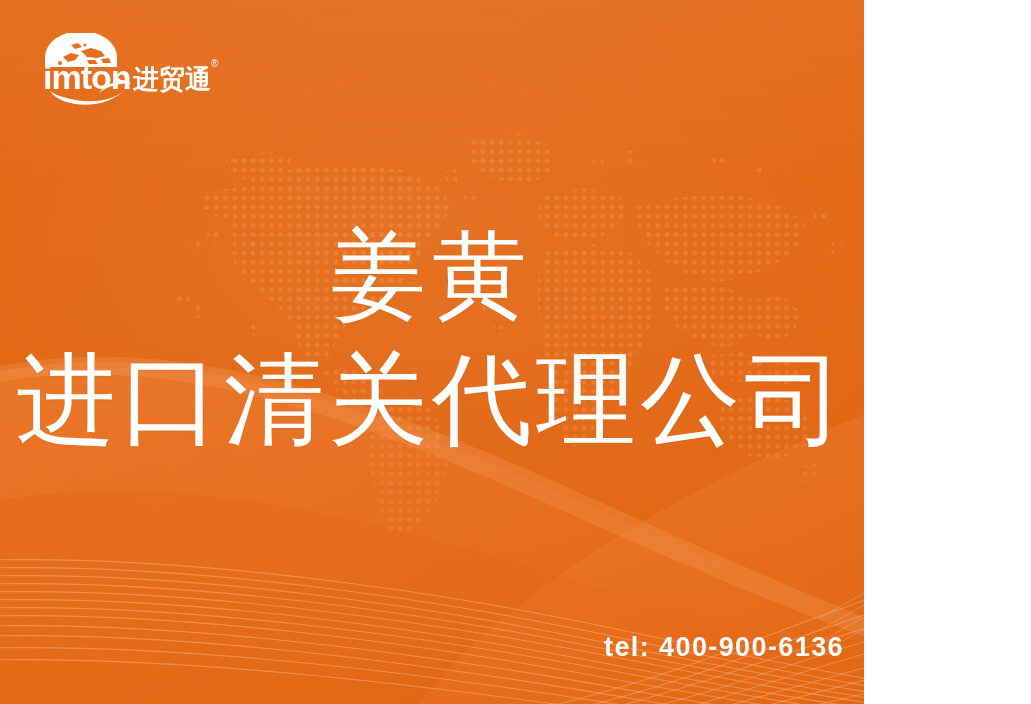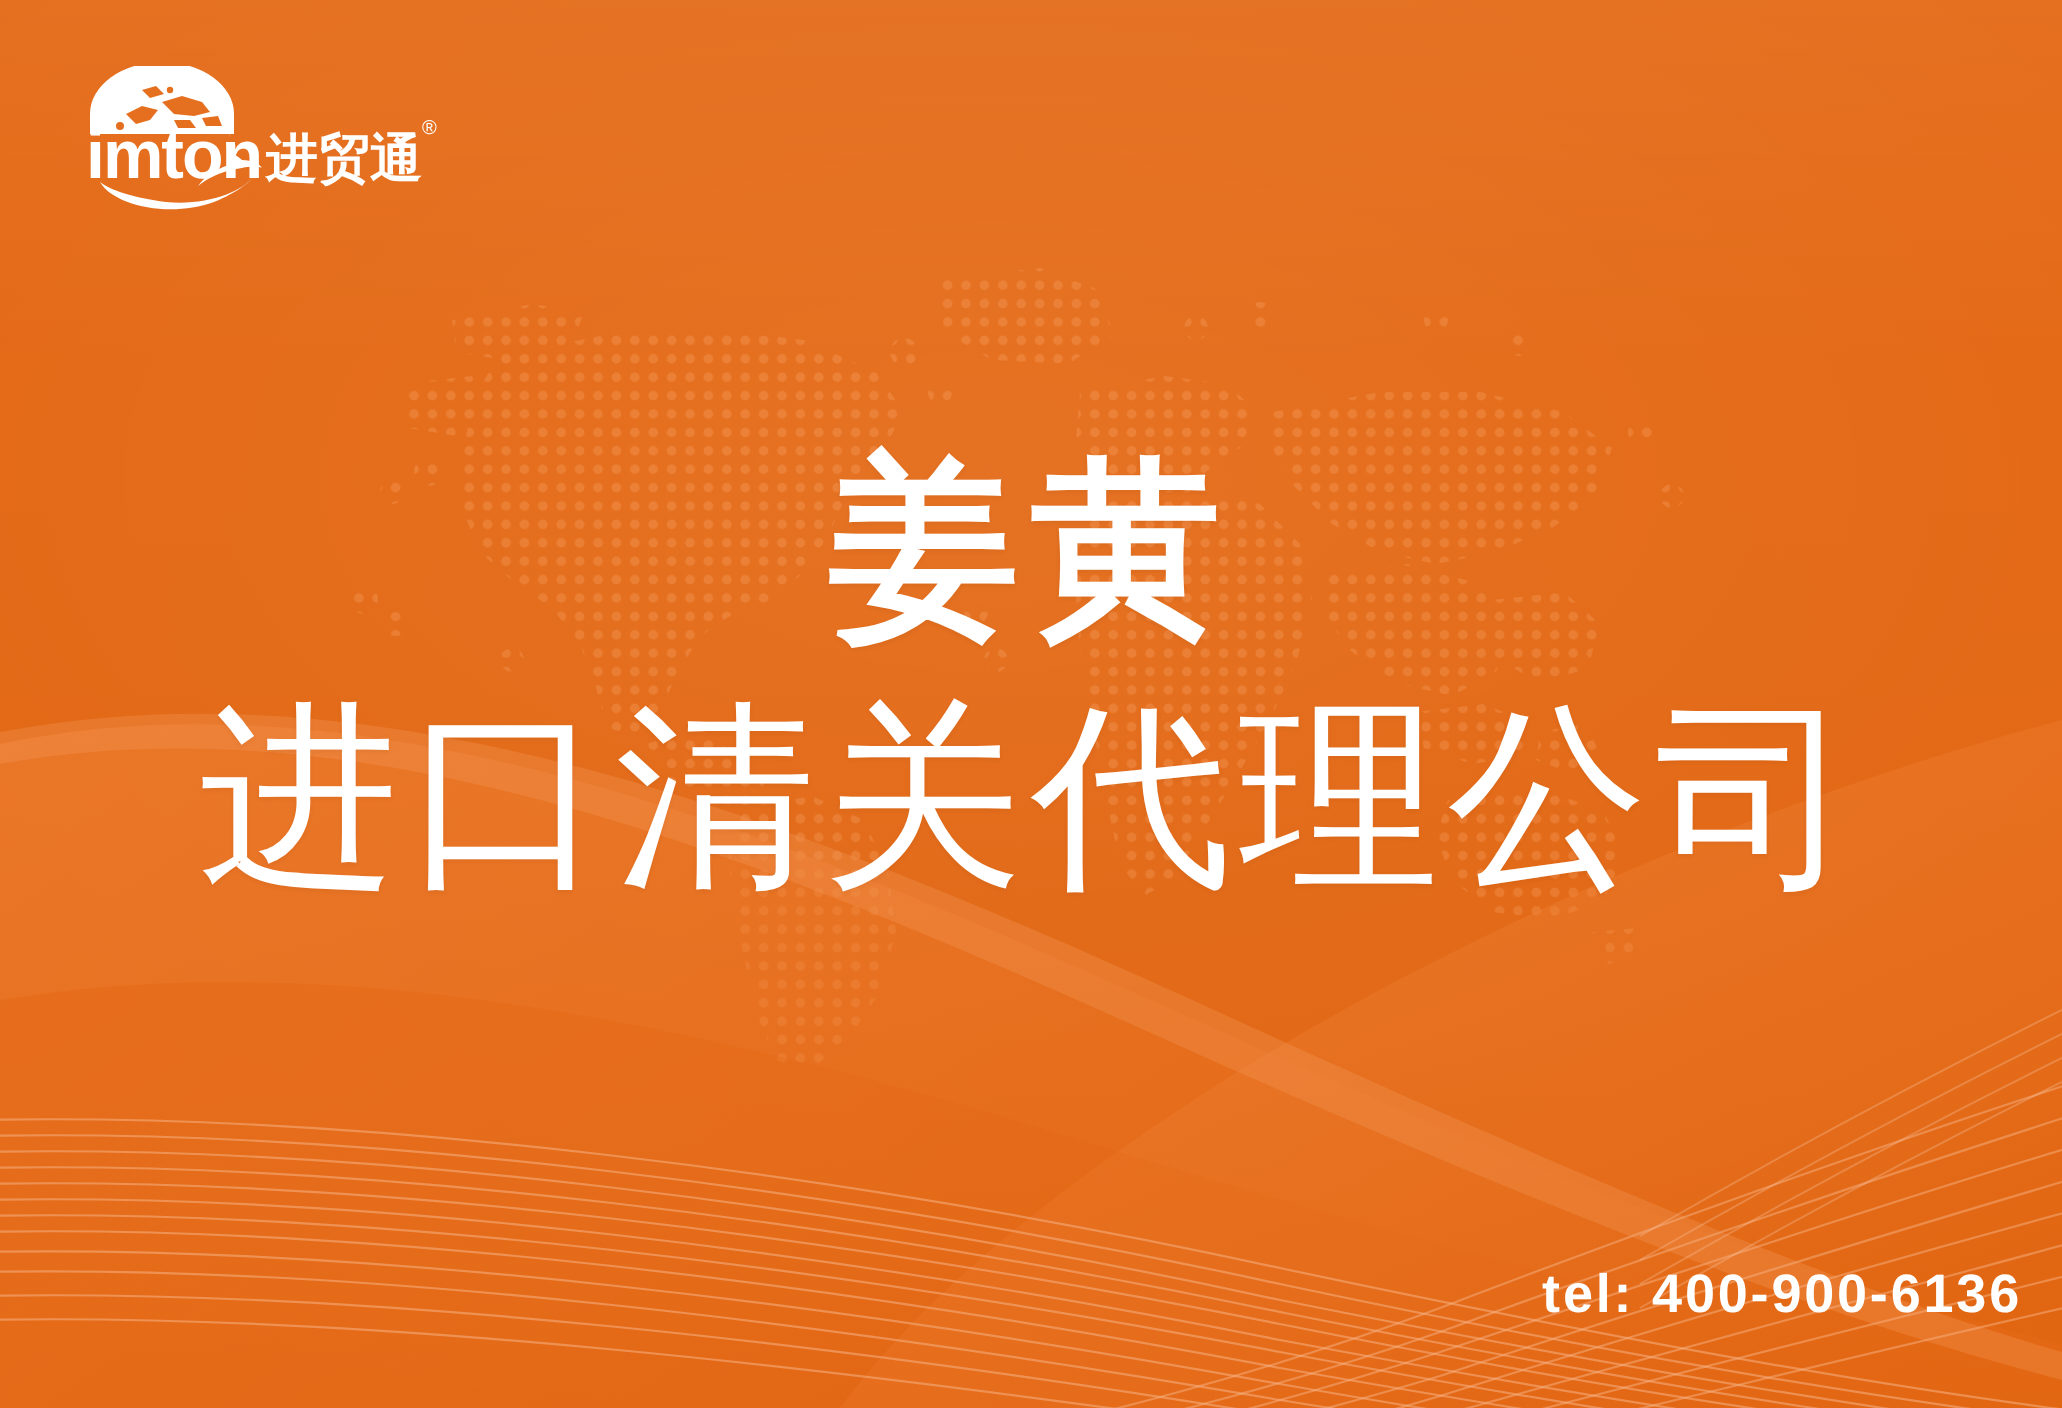--- a/index.html
+++ b/index.html
@@ -7,21 +7,21 @@
     margin: 0;
     padding: 0;
     background: #ffffff;
   }
   body {
     font-family: "Liberation Sans", "DejaVu Sans", sans-serif;
   }
 
   .banner {
     position: relative;
-    width: 1031px;
+    width: 864px;
     height: 704px;
     overflow: hidden;
     background: #ef4444;
   }
 
   
   .bg-base {
     position: absolute;
     inset: 0;
     background: #e3650f;
@@ -77,21 +77,21 @@
     right: 0;
     top: 228px;
     text-align: center;
     color: #ffffff;
     line-height: 1.0;
     z-index: 6;
     pointer-events: none;
   }
   .headline-l1 {
     font-size: 95px;
-    font-weight: 700;
+    font-weight: 400;
     letter-spacing: 6px;
     display: block;
     text-shadow: 0 1px 2px rgba(140,55,0,0.10);
   }
   .headline-l2 {
     font-size: 100px;
     font-weight: 300;
     letter-spacing: 4px;
     display: block;
     margin-top: 26px;

